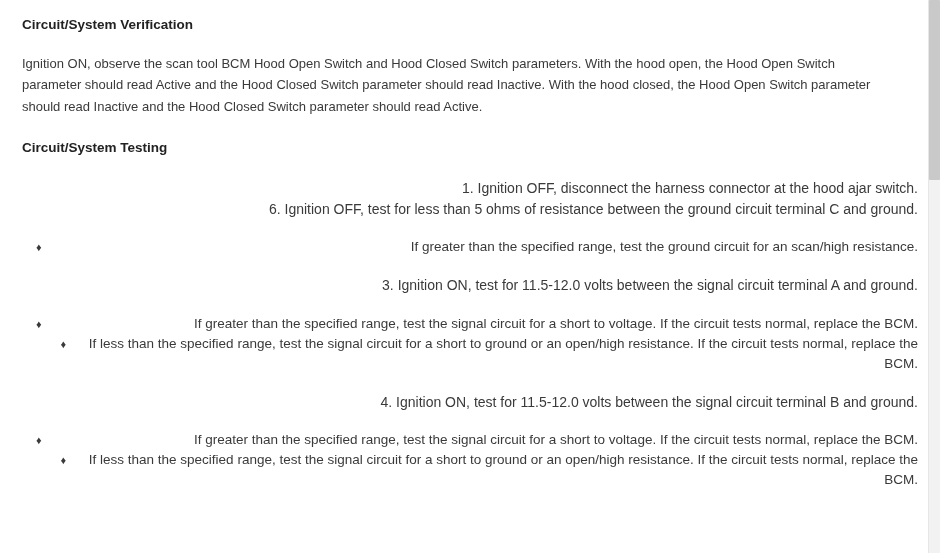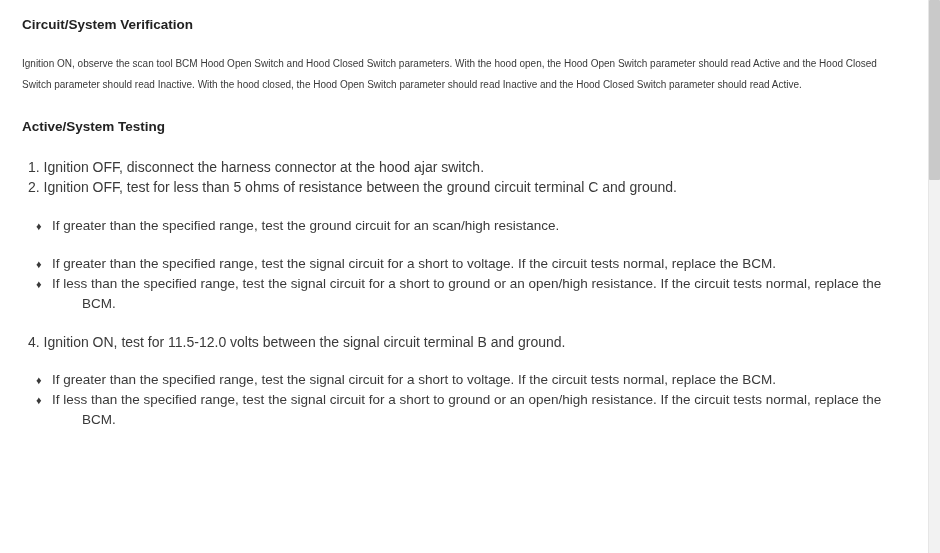--- a/index.html
+++ b/index.html
@@ -25,32 +25,33 @@
     font-size: 13.5px;
     font-weight: bold;
     color: #222222;
     margin: 0;
     line-height: 1.4;
   }
   .heading-verification {
     padding-top: 2px;
   }
   .body-para {
-    font-size: 10px;
+    font-size: 13px;
     line-height: 21.5px;
     color: #3a3a3a;
     margin: 0;
     padding-top: 18px;
     max-width: 855px;
   }
   .heading-testing {
     padding-top: 22px;
   }
   .steps {
     padding-top: 20px;
+    text-align: right;
   }
   .step {
     font-size: 14px;
     line-height: 20.5px;
     color: #3a3a3a;
     padding-left: 6px;
   }
   .step-gap {
     padding-top: 18px;
   }
@@ -102,35 +103,36 @@
 </style>
 </head>
 <body>
 
 <div class="page">
 
   <div class="section-heading heading-verification">Circuit/System Verification</div>
 
   <div class="body-para">Ignition ON, observe the scan tool BCM Hood Open Switch and Hood Closed Switch parameters. With the hood open, the Hood Open Switch parameter should read Active and the Hood Closed Switch parameter should read Inactive. With the hood closed, the Hood Open Switch parameter should read Inactive and the Hood Closed Switch parameter should read Active.</div>
 
-  <div class="section-heading heading-testing">Active/System Testing</div>
+  <div class="section-heading heading-testing">Circuit/System Testing</div>
 
   <div class="steps">
 
     <div class="step">1. Ignition OFF, disconnect the harness connector at the hood ajar switch.</div>
 
-    <div class="step">2. Ignition OFF, test for less than 5 ohms of resistance between the ground circuit terminal C and ground.</div>
+    <div class="step">6. Ignition OFF, test for less than 5 ohms of resistance between the ground circuit terminal C and ground.</div>
 
     <div class="bullets">
       <div class="bullet">
         <span class="diamond">♦</span>
         <span>If greater than the specified range, test the ground circuit for an scan/high resistance.</span>
       </div>
     </div>
 
+    <div class="step step-gap">3. Ignition ON, test for 11.5-12.0 volts between the signal circuit terminal A and ground.</div>
 
     <div class="bullets">
       <div class="bullet">
         <span class="diamond">♦</span>
         <span>If greater than the specified range, test the signal circuit for a short to voltage. If the circuit tests normal, replace the BCM.</span>
       </div>
       <div class="bullet wrap">
         <span class="diamond">♦</span>
         <span class="bullet-wrap-inner">If less than the specified range, test the signal circuit for a short to ground or an open/high resistance. If the circuit tests normal, replace the BCM.</span>
       </div>

